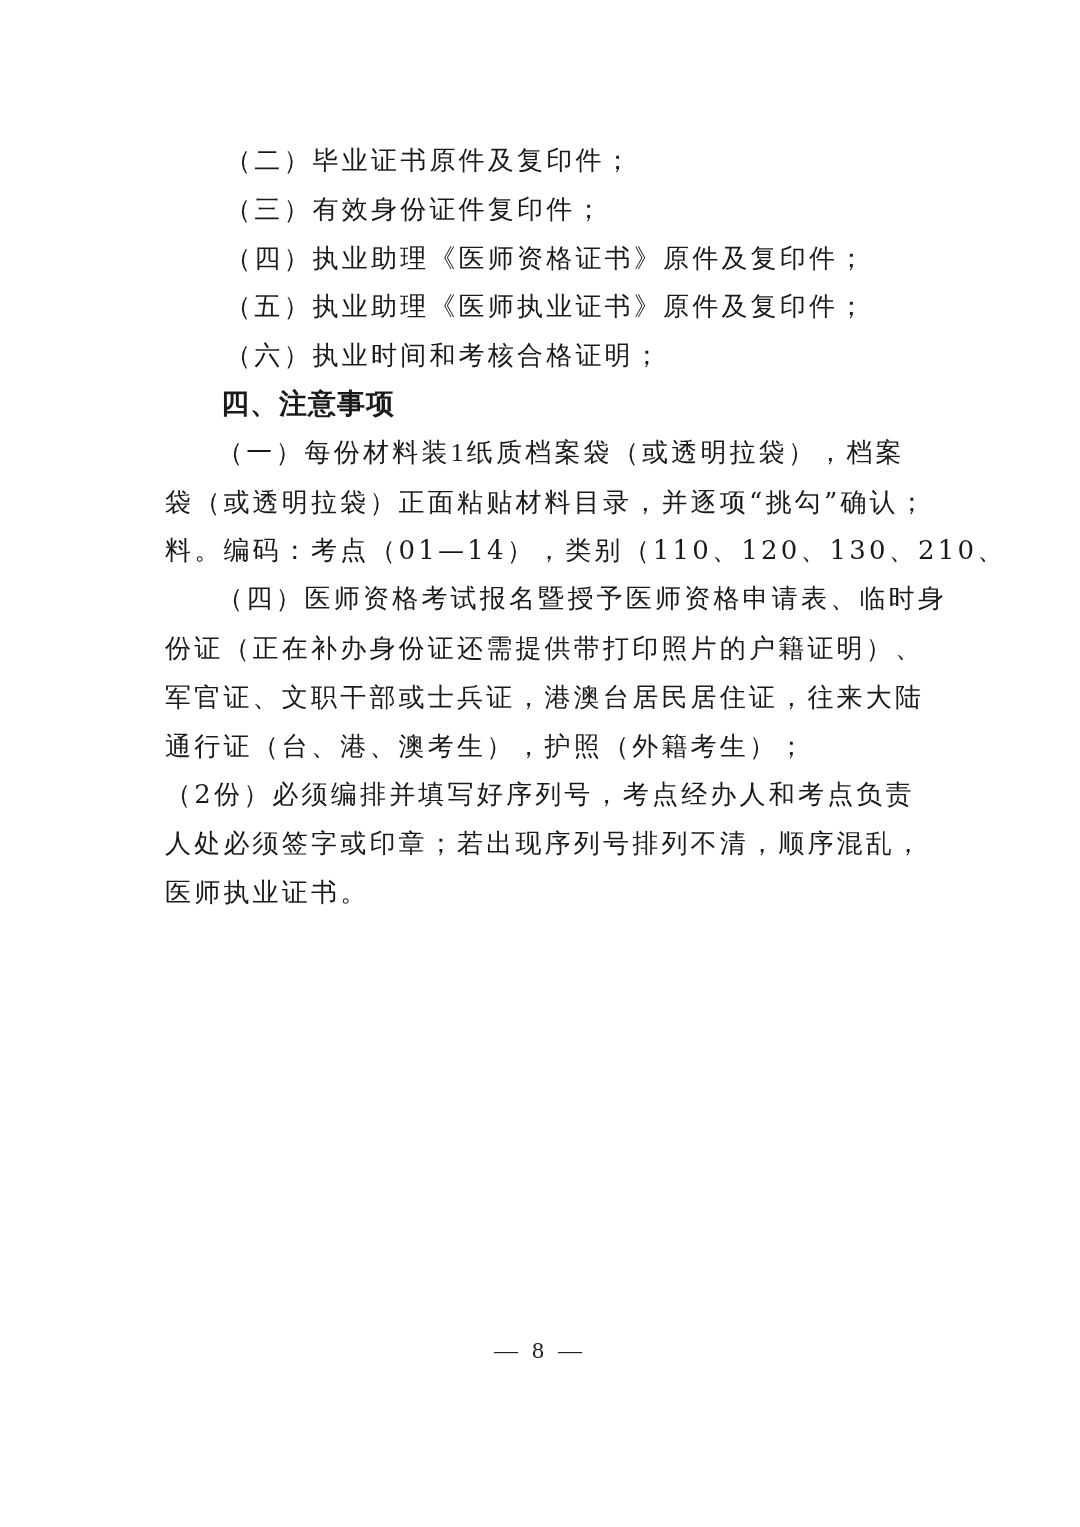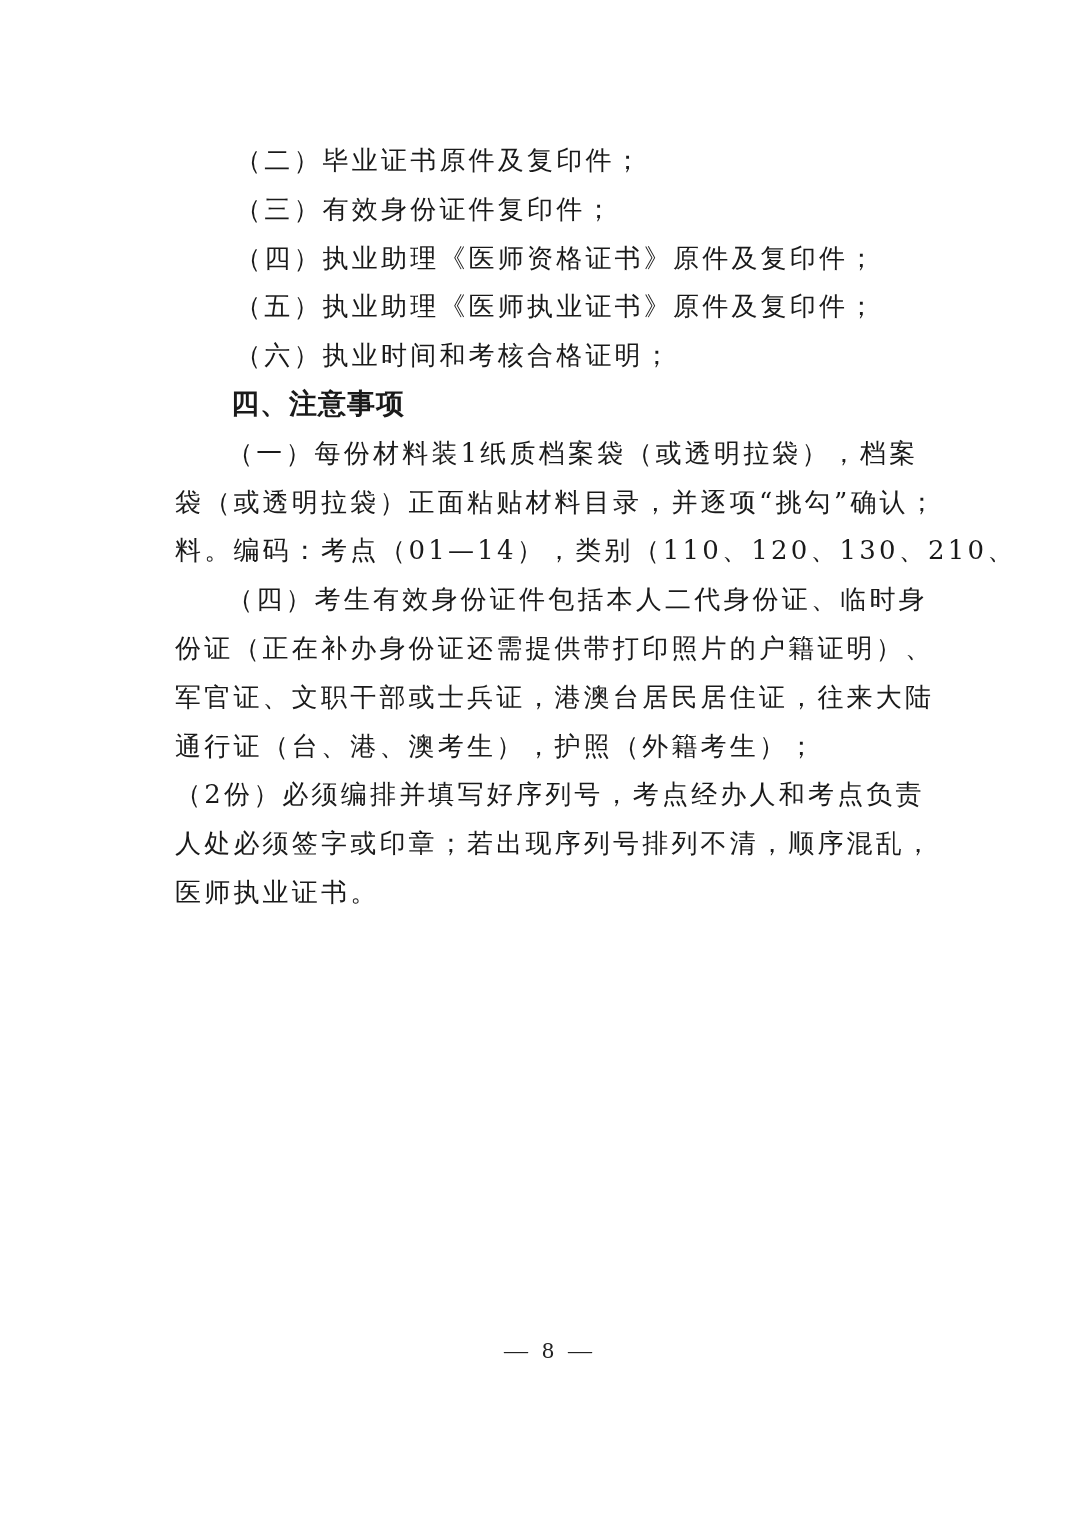--- a/index.html
+++ b/index.html
@@ -10,21 +10,21 @@
     body {
       width: 1080px;
       height: 1527px;
       position: relative;
       overflow: hidden;
       font-family: "DejaVu Serif", "Liberation Serif", serif;
       color: #1a1a1a;
     }
     .page {
       position: absolute;
-      left: 10px;
+      left: 0;
       top: 0;
       width: 1020px;
       height: 1527px;
       border-radius: 17px;
     }
     .content {
       position: absolute;
       left: 165px;
       top: 136px;
       width: 752px;
@@ -32,20 +32,21 @@
     .line {
       font-size: 26px;
       line-height: 48.8px;
       height: 48.8px;
       white-space: nowrap;
       letter-spacing: 3.2px;
       overflow: visible;
     }
     .indent {
       padding-left: 52px;
+      font-family: Liberation Serif, serif;
     }
     .indent-sm {
       padding-left: 60px;
     }
     .heading {
       font-family: Liberation Serif, serif;
       font-weight: bold;
       font-size: 28px;
       line-height: 48.8px;
       height: 48.8px;
@@ -75,21 +76,21 @@
     <div class="line indent-sm">（三）有效身份证件复印件；</div>
     <div class="line indent-sm">（四）执业助理《医师资格证书》原件及复印件；</div>
     <div class="line indent-sm">（五）执业助理《医师执业证书》原件及复印件；</div>
     <div class="line indent-sm">（六）执业时间和考核合格证明；</div>
 
     <div class="heading">四、注意事项</div>
 
     <div class="line indent">（一）每份材料装1纸质档案袋（或透明拉袋），档案</div>
     <div class="line">袋（或透明拉袋）正面粘贴材料目录，并逐项“挑勾”确认；</div>
     <div class="line">料。编码：考点（01—14），类别（110、120、130、210、</div>
-    <div class="line indent">（四）考生有效身份证件包括本人二代身份证、临时身</div>
+    <div class="line indent">（四）医师资格考试报名暨授予医师资格申请表、临时身</div>
     <div class="line">份证（正在补办身份证还需提供带打印照片的户籍证明）、</div>
     <div class="line">军官证、文职干部或士兵证，港澳台居民居住证，往来大陆</div>
     <div class="line">通行证（台、港、澳考生），护照（外籍考生）；</div>
     <div class="line">（2份）必须编排并填写好序列号，考点经办人和考点负责</div>
     <div class="line">人处必须签字或印章；若出现序列号排列不清，顺序混乱，</div>
     <div class="line">医师执业证书。</div>
 
   </div>
 
   <div class="page-number">— 8 —</div>

